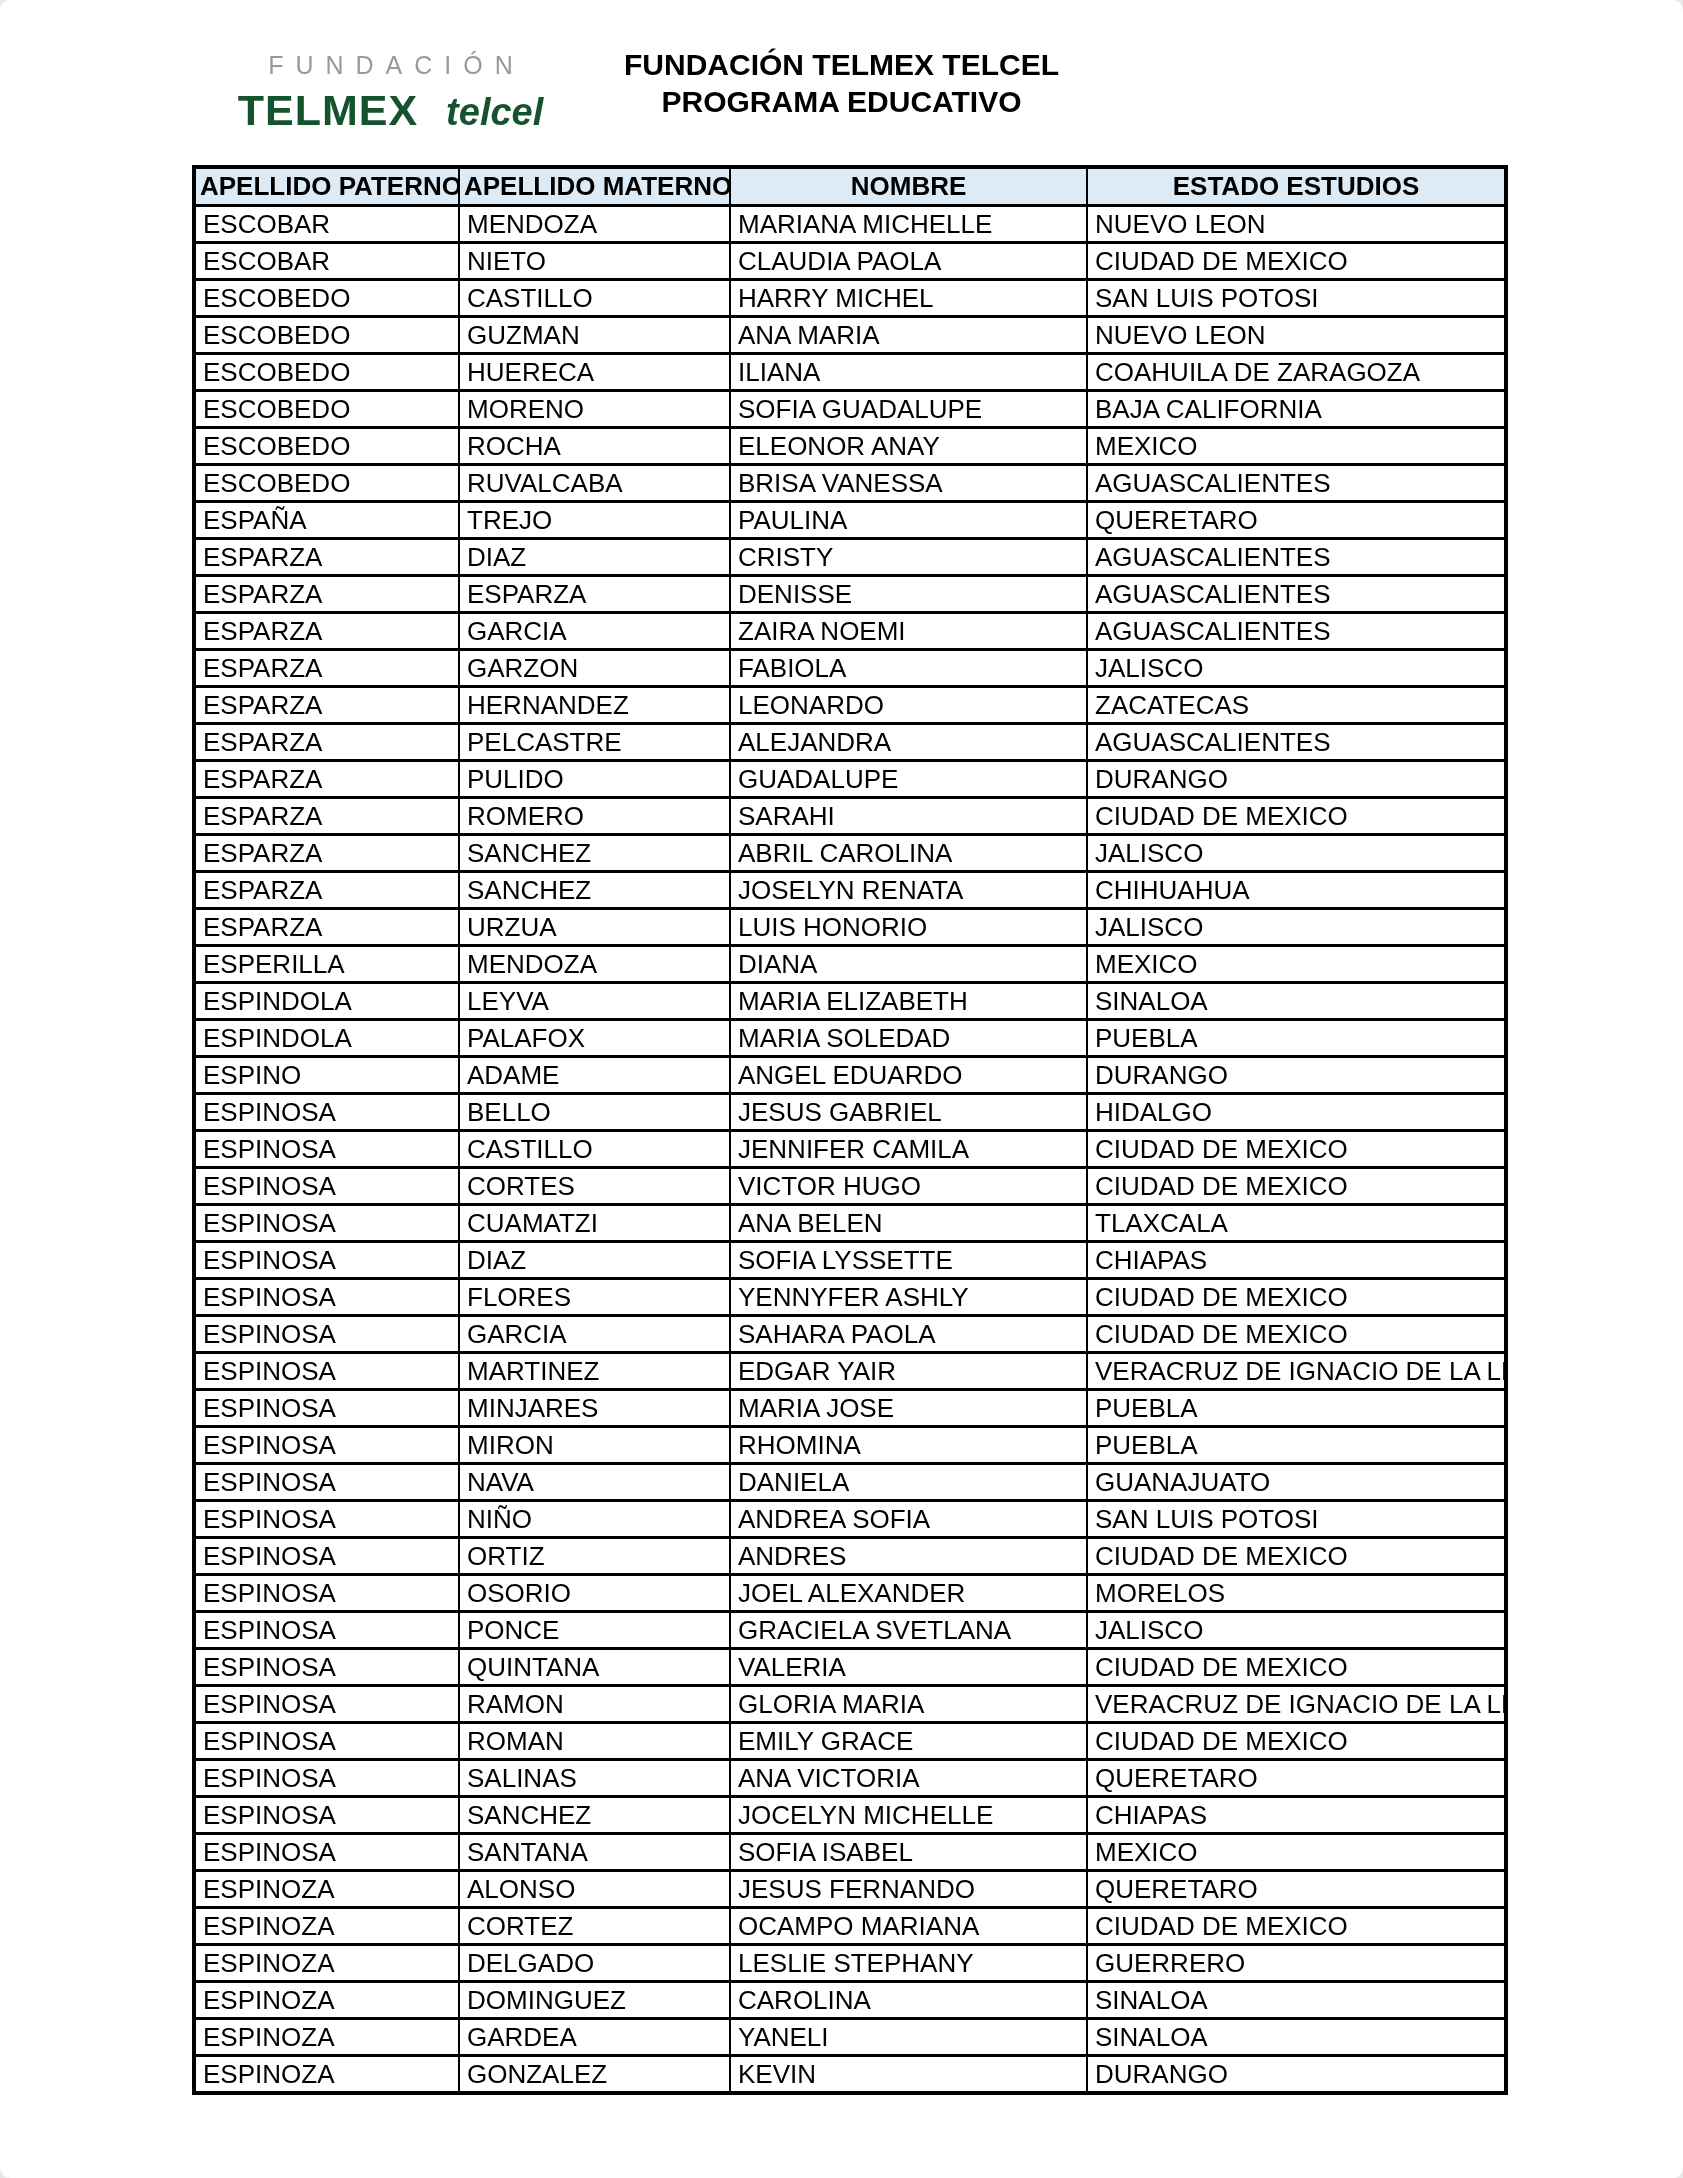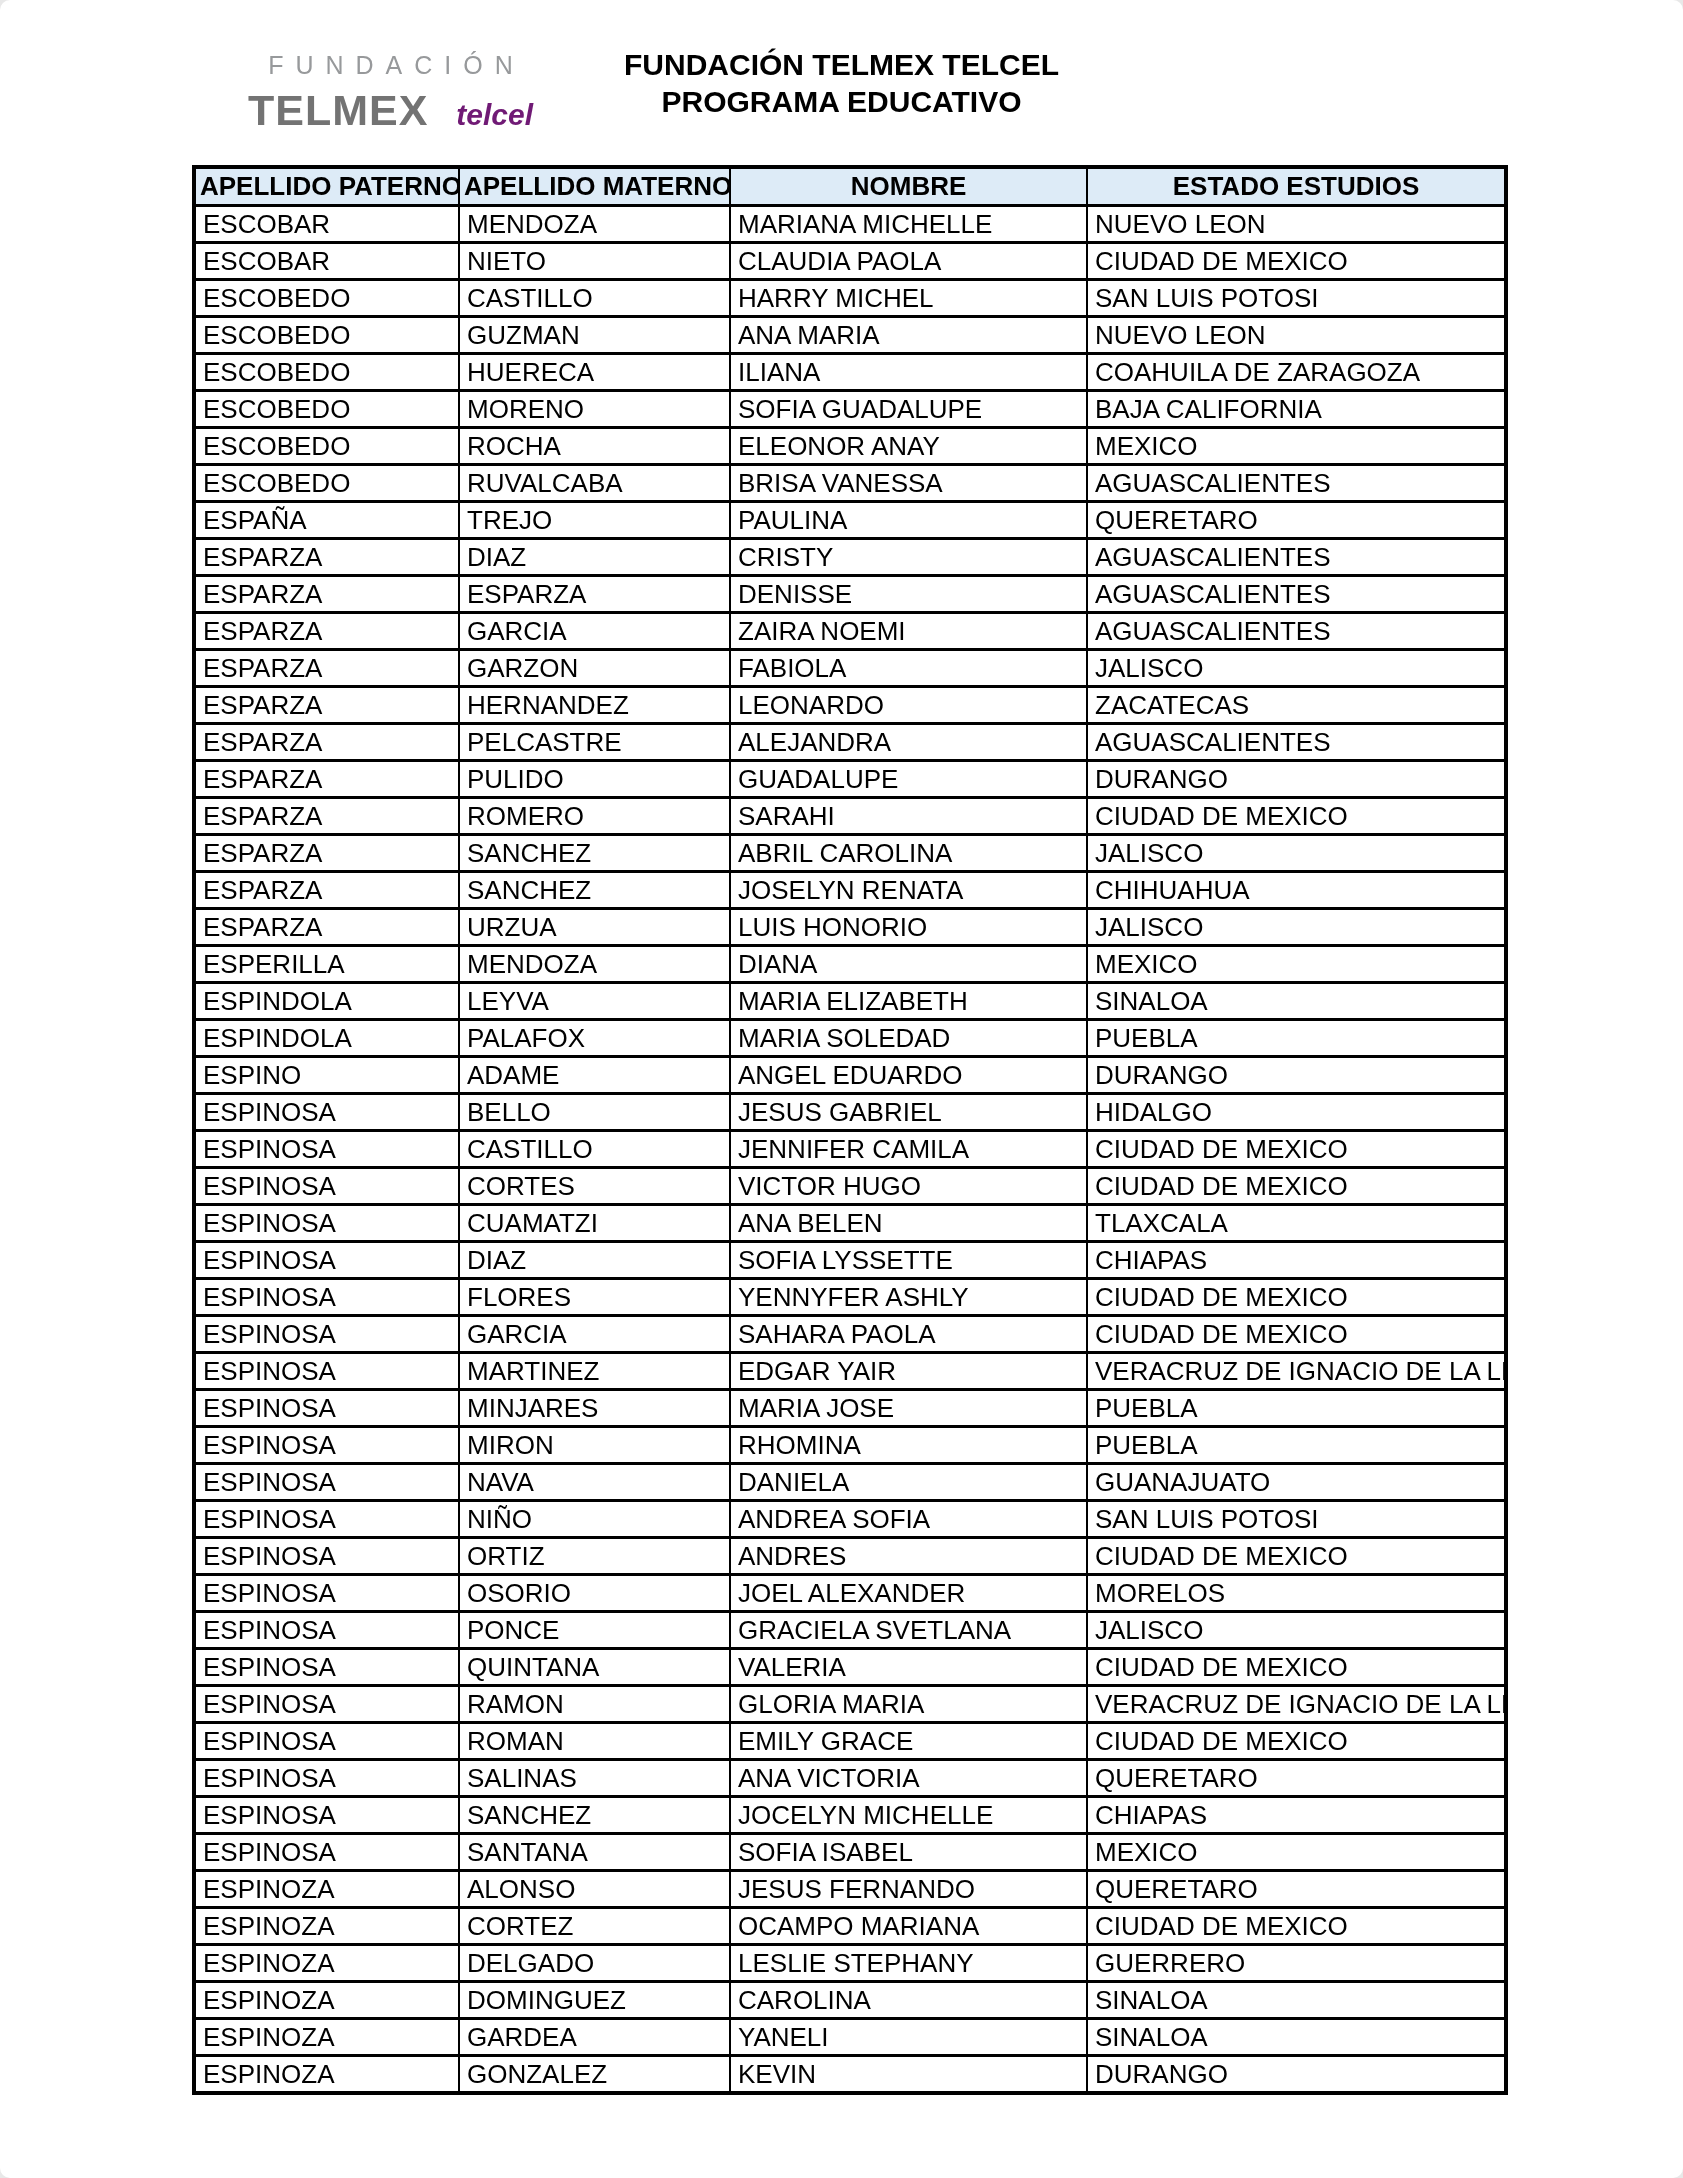--- a/index.html
+++ b/index.html
@@ -12,24 +12,24 @@
   
   .logo {
     position:absolute; left:236px; top:51px; width:309px; text-align:center;
   }
   .logo-fundacion {
     font-size:25px; font-weight:500; color:#97999B;
     letter-spacing:12px; text-indent:12px; margin-bottom:6px; white-space:nowrap;
   }
   .logo-brands { white-space:nowrap; }
   .logo-telmex {
-    font-size:43px; font-weight:bold; color:#737373; letter-spacing:1px;
+    font-size:43px; font-weight:bold; color:#14532d; letter-spacing:1px;
   }
   .logo-telcel {
-    font-size:30px; font-weight:bold; font-style:italic; color:#701a75;
+    font-size:38px; font-weight:bold; font-style:italic; color:#14532d;
     margin-left:28px;
   }
   
   .title-block {
     position:absolute; top:46px; left:50%; transform:translateX(-50%);
     text-align:center; font-weight:bold; white-space:nowrap;
   }
   .title-line { font-size:30px; line-height:37px; }
   
   table.students {

